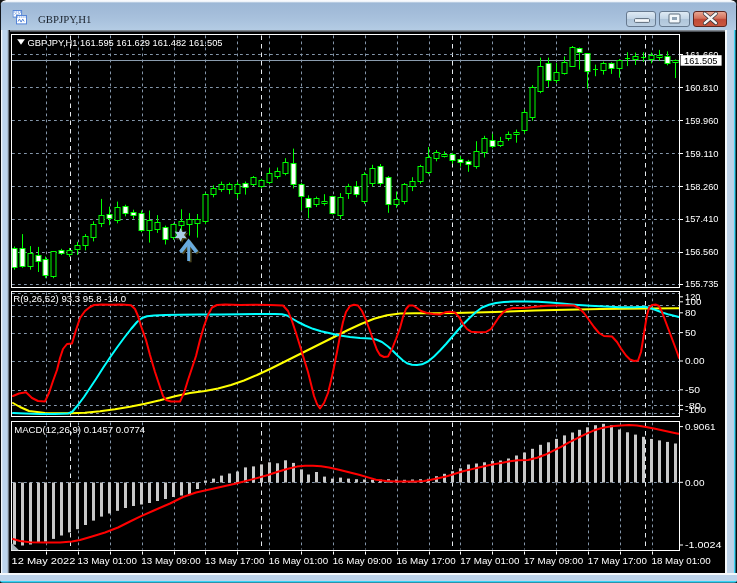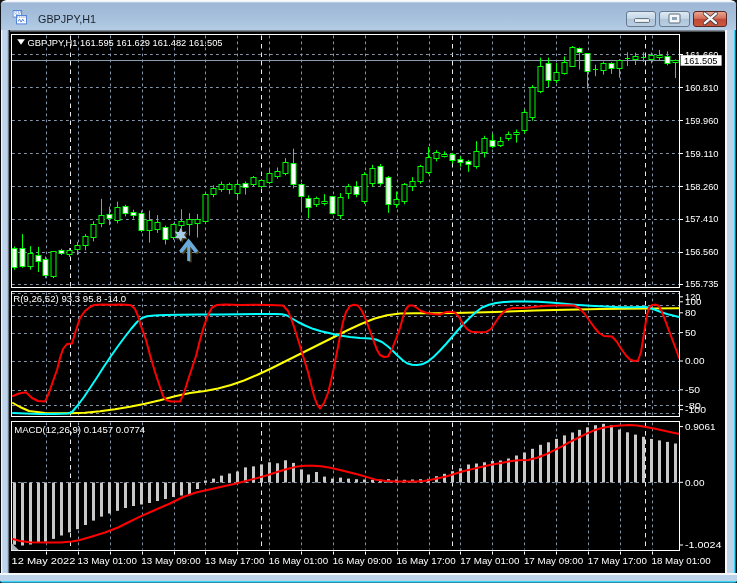--- a/index.html
+++ b/index.html
@@ -7,21 +7,21 @@
 background:linear-gradient(to bottom,#fdfdfe 0px,#eef3f9 1.5px,#9db8d6 3px,#a3bcd9 40%,#aac3de 70%,#b4cce4 100%);}
 #tbl{position:absolute;left:0;top:0;width:1.4px;height:29.5px;background:#10151c;}
 #tbr{position:absolute;right:0;top:0;width:1.4px;height:29.5px;background:#10151c;}
 #shade{position:absolute;left:1px;top:29.5px;width:735px;height:2px;background:linear-gradient(to bottom,#97a0a9,#34383d);}
 #bl{position:absolute;left:0;top:29.5px;width:10px;bottom:9px;
 background:linear-gradient(to right,#05070a 0px,#05070a 1px,#f2f6fa 1.2px,#f2f6fa 2.2px,#bdd4ec 2.6px,#bdd4ec 7.2px,#87929e 8.2px,#15181c 9.4px,#000 10px);}
 #br{position:absolute;right:0;top:29.5px;width:12.2px;bottom:9px;
 background:linear-gradient(to right,#f4f8fb 0px,#f4f8fb 2px,#bcd2e8 2.4px,#bcd2e8 8.4px,#b6c6dc 8.8px,#3fd5f7 9.2px,#45d9f8 10.2px,#070a0d 10.8px,#070a0d 12.2px);}
 #bb{position:absolute;left:0;right:0;bottom:0;height:10.4px;
 background:linear-gradient(to bottom,#f4f8fb 0px,#f4f8fb 1.9px,#bdd3ea 2.3px,#bdd3ea 7.9px,#35d3f6 8.4px,#3fd5f7 9.3px,#070a0d 9.9px,#070a0d 10.4px);}
-#ttl{position:absolute;left:38px;top:13.2px;font-size:10.8px;color:#1a222c;}
+#ttl{position:absolute;left:38px;top:13.2px;font-size:10.8px;color:#1a222c;font-family:Liberation Serif, serif;}
 .btn{position:absolute;top:10.5px;height:16px;border-radius:3px;box-sizing:border-box;}
 #bmin{left:626px;width:30px;border:1px solid #66798f;background:linear-gradient(to bottom,#dfeaf4 0%,#c3d5e6 48%,#afc5da 52%,#bbcfe2 100%);}
 #bmax{left:659px;width:31px;border:1px solid #66798f;background:linear-gradient(to bottom,#dfeaf4 0%,#c3d5e6 48%,#afc5da 52%,#bbcfe2 100%);}
 #bcls{left:693px;width:34px;border:1px solid #5e2620;background:linear-gradient(to bottom,#e7a592 0%,#d4715c 45%,#c04a38 52%,#c9573f 100%);}
 svg{position:absolute;}
 svg text{font-family:"Liberation Sans",sans-serif;}
 </style></head>
 <body>
 <div id="win">
  <div id="tb"></div>

